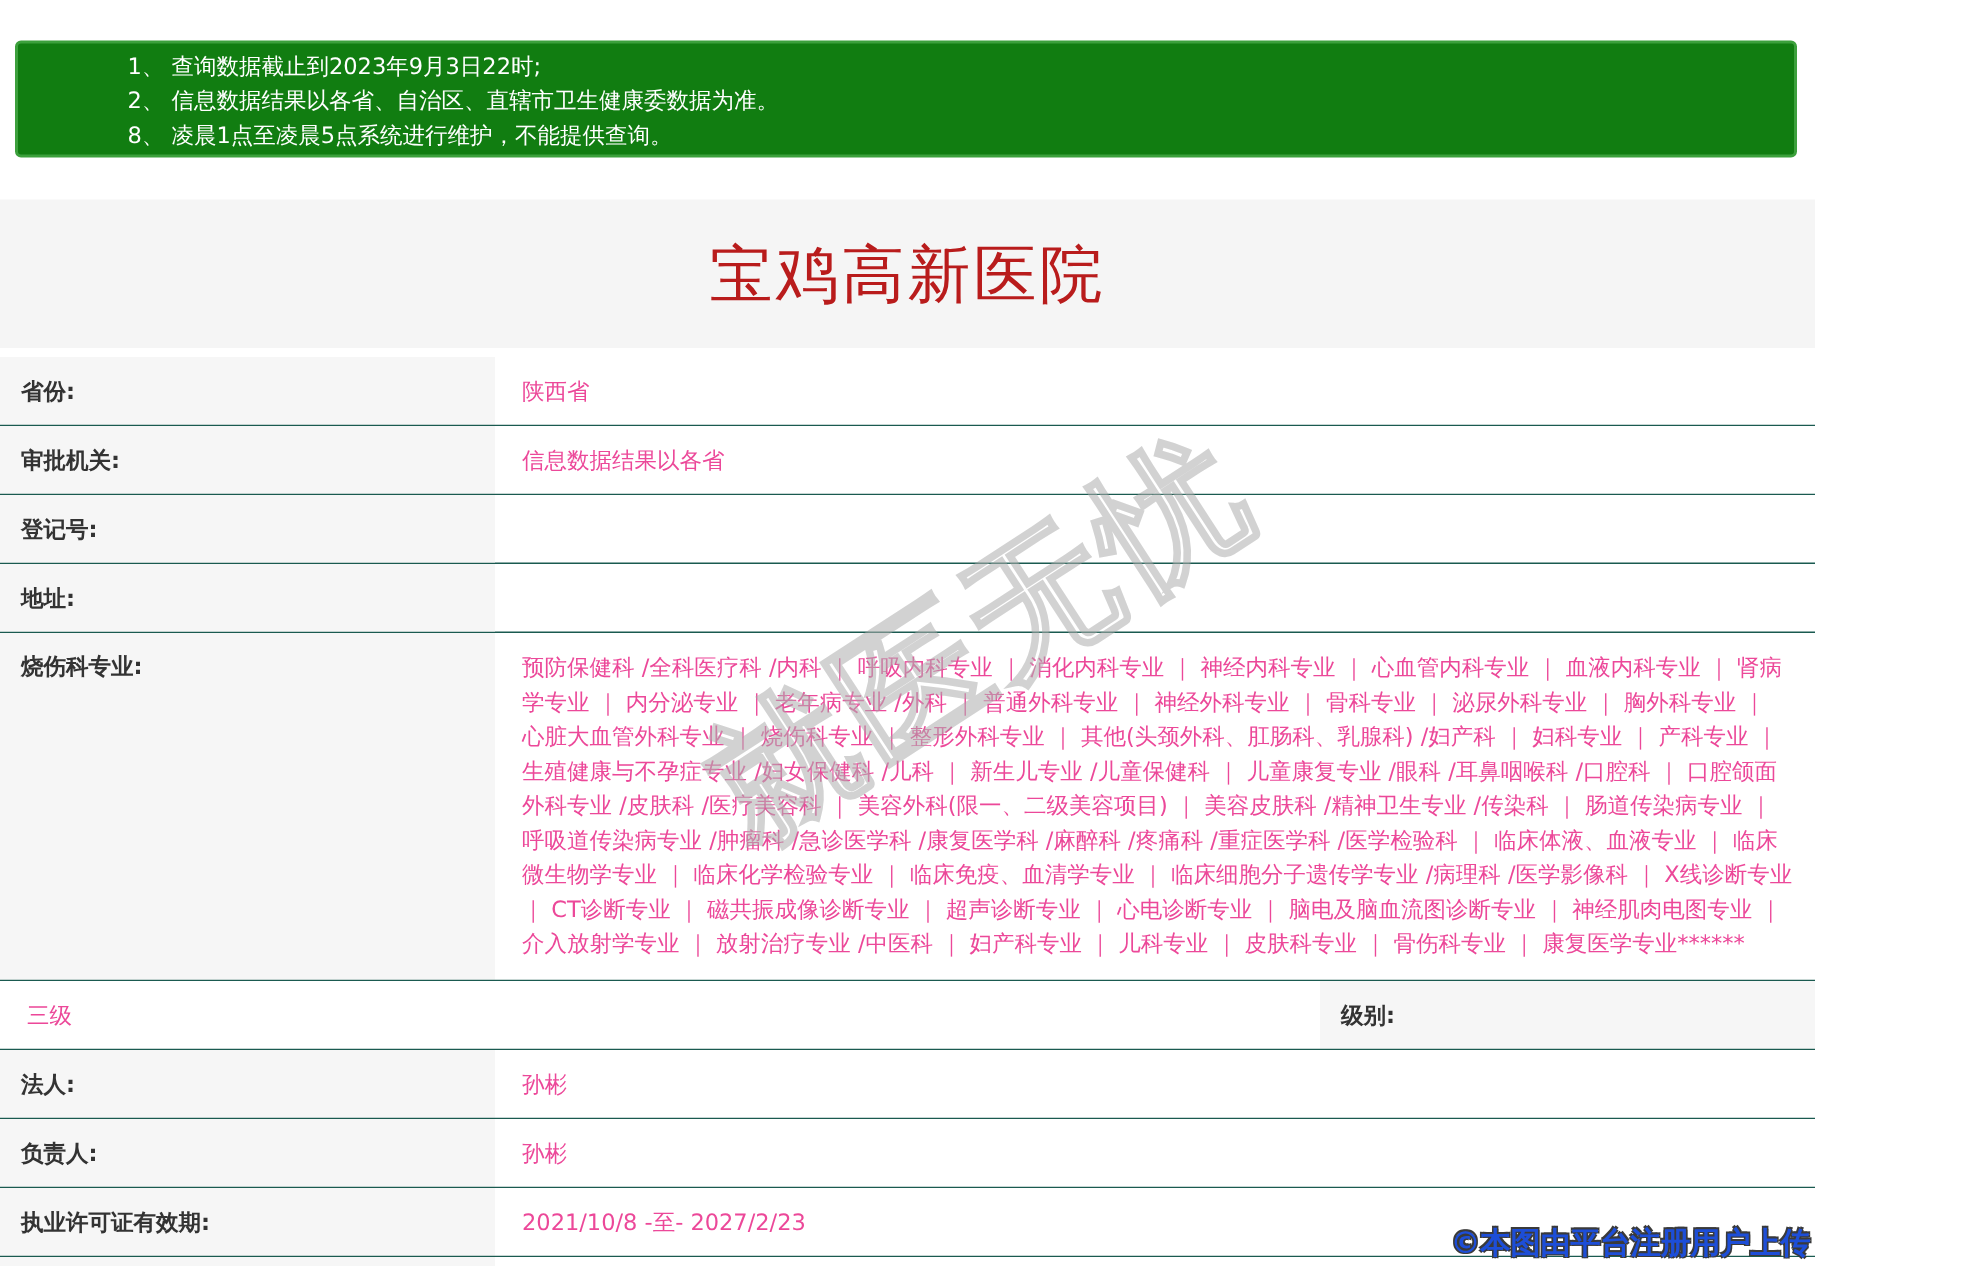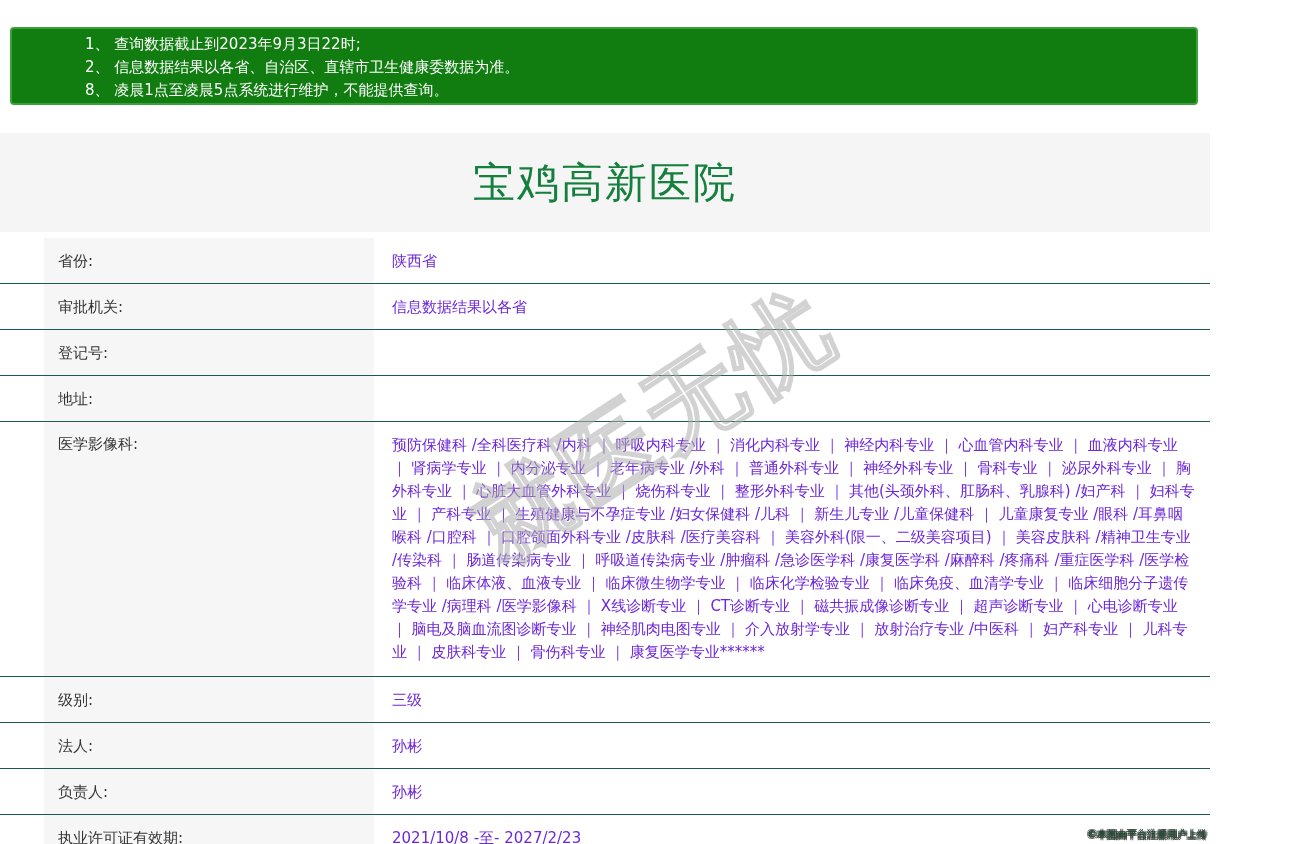--- a/index.html
+++ b/index.html
@@ -30,39 +30,38 @@
   
   .header-band {
     margin-top:28px;
     height:99px;
     background:#f5f5f5;
     display:flex; align-items:center; justify-content:center;
   }
   .page-title {
     font-size:42px;
     font-weight:400;
-    color:#15803d;
+    color:#b91c1c;
     letter-spacing:2px;
   }
   
   .info-table { margin-top:6px; width:100%; }
   .row { display:flex; border-bottom:1px solid #1a5a50; }
   .cell { font-size:15px; }
   .cell.label {
     flex:none; width:330px;
     background:#f6f6f6;
-    font-weight:normal; color:#333333;
+    font-weight:bold; color:#333333;
     line-height:20px;
     padding:12.5px 10px 12.5px 14px;
-    margin-left:44px;
   }
   .cell.value {
     flex:1;
     background:#ffffff;
-    color:#6d28d9;
+    color:#ec4899;
     line-height:20px;
     padding:12.5px 14px 12.5px 18px;
   }
   .row.multiline .cell.label { padding-top:12px; padding-bottom:12px; }
   .row.multiline .cell.value {
     line-height:23px;
     padding-top:12px; padding-bottom:12px;
   }
   .partial-row { display:flex; height:8px; }
   .partial-row .p-label { flex:none; width:330px; background:#f6f6f6; }
@@ -75,22 +74,22 @@
     letter-spacing:6px;
     color:rgba(255,255,255,0.12);
     -webkit-text-stroke:2px rgba(165,165,165,0.5);
     transform:rotate(-33deg);
     pointer-events:none;
     white-space:nowrap;
   }
   .watermark-corner {
     position:absolute;
     right:3px; bottom:2px;
-    font-size:10px; font-weight:normal;
-    color:#14532d;
+    font-size:20px; font-weight:bold;
+    color:#1d4ed8;
     text-shadow:-1px -1px 0 #3a3a3a, 1px -1px 0 #3a3a3a,
                 -1px 1px 0 #3a3a3a, 1px 1px 0 #3a3a3a;
     white-space:nowrap;
   }
 </style>
 </head>
 <body>
 
 <div class="page">
 
@@ -118,27 +117,27 @@
 
     <div class="row">
       <div class="cell label">登记号:</div>
     </div>
 
     <div class="row">
       <div class="cell label">地址:</div>
     </div>
 
     <div class="row multiline">
-      <div class="cell label">医学影像科:</div>
+      <div class="cell label">烧伤科专业:</div>
       <div class="cell value">预防保健科 /全科医疗科 /内科 ｜ 呼吸内科专业 ｜ 消化内科专业 ｜ 神经内科专业 ｜ 心血管内科专业 ｜ 血液内科专业 ｜ 肾病学专业 ｜ 内分泌专业 ｜ 老年病专业 /外科 ｜ 普通外科专业 ｜ 神经外科专业 ｜ 骨科专业 ｜ 泌尿外科专业 ｜ 胸外科专业 ｜ 心脏大血管外科专业 ｜ 烧伤科专业 ｜ 整形外科专业 ｜ 其他(头颈外科、肛肠科、乳腺科) /妇产科 ｜ 妇科专业 ｜ 产科专业 ｜ 生殖健康与不孕症专业 /妇女保健科 /儿科 ｜ 新生儿专业 /儿童保健科 ｜ 儿童康复专业 /眼科 /耳鼻咽喉科 /口腔科 ｜ 口腔颌面外科专业 /皮肤科 /医疗美容科 ｜ 美容外科(限一、二级美容项目) ｜ 美容皮肤科 /精神卫生专业 /传染科 ｜ 肠道传染病专业 ｜ 呼吸道传染病专业 /肿瘤科 /急诊医学科 /康复医学科 /麻醉科 /疼痛科 /重症医学科 /医学检验科 ｜ 临床体液、血液专业 ｜ 临床微生物学专业 ｜ 临床化学检验专业 ｜ 临床免疫、血清学专业 ｜ 临床细胞分子遗传学专业 /病理科 /医学影像科 ｜ X线诊断专业 ｜ CT诊断专业 ｜ 磁共振成像诊断专业 ｜ 超声诊断专业 ｜ 心电诊断专业 ｜ 脑电及脑血流图诊断专业 ｜ 神经肌肉电图专业 ｜ 介入放射学专业 ｜ 放射治疗专业 /中医科 ｜ 妇产科专业 ｜ 儿科专业 ｜ 皮肤科专业 ｜ 骨伤科专业 ｜ 康复医学专业******</div>
     </div>
 
     <div class="row">
+      <div class="cell value">三级</div>
       <div class="cell label">级别:</div>
-      <div class="cell value">三级</div>
     </div>
 
     <div class="row">
       <div class="cell label">法人:</div>
       <div class="cell value">孙彬</div>
     </div>
 
     <div class="row">
       <div class="cell label">负责人:</div>
       <div class="cell value">孙彬</div>

